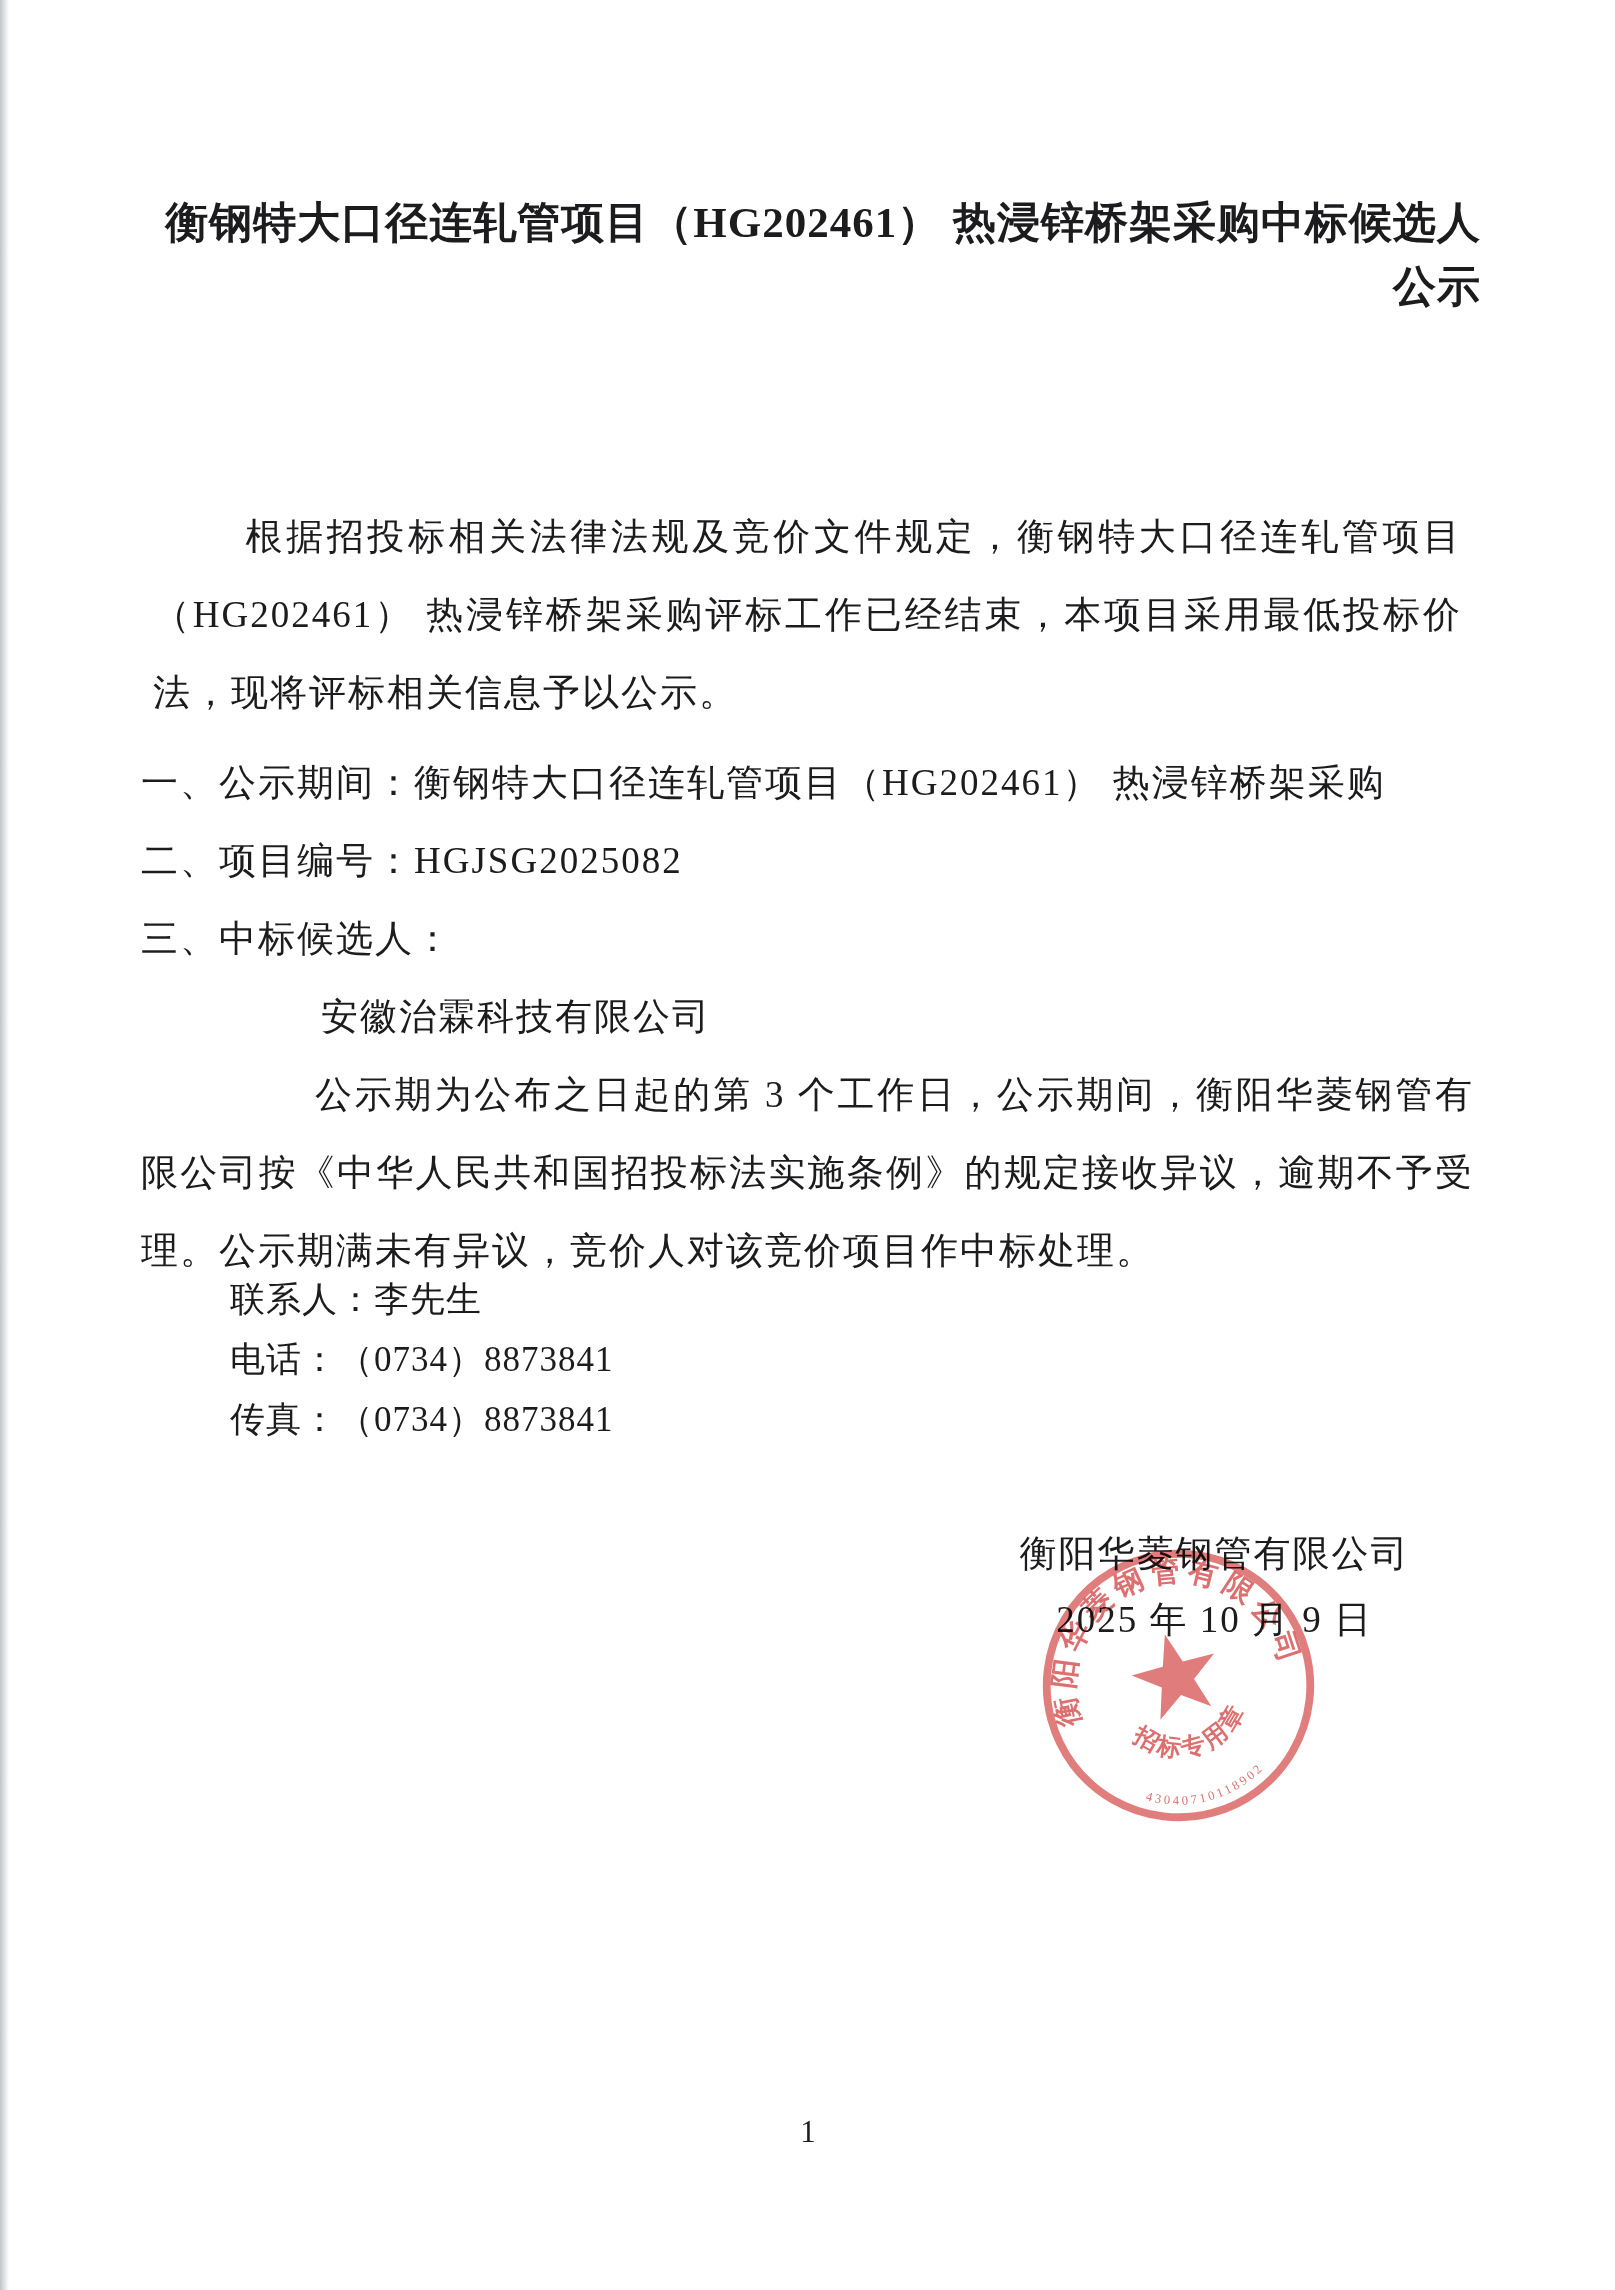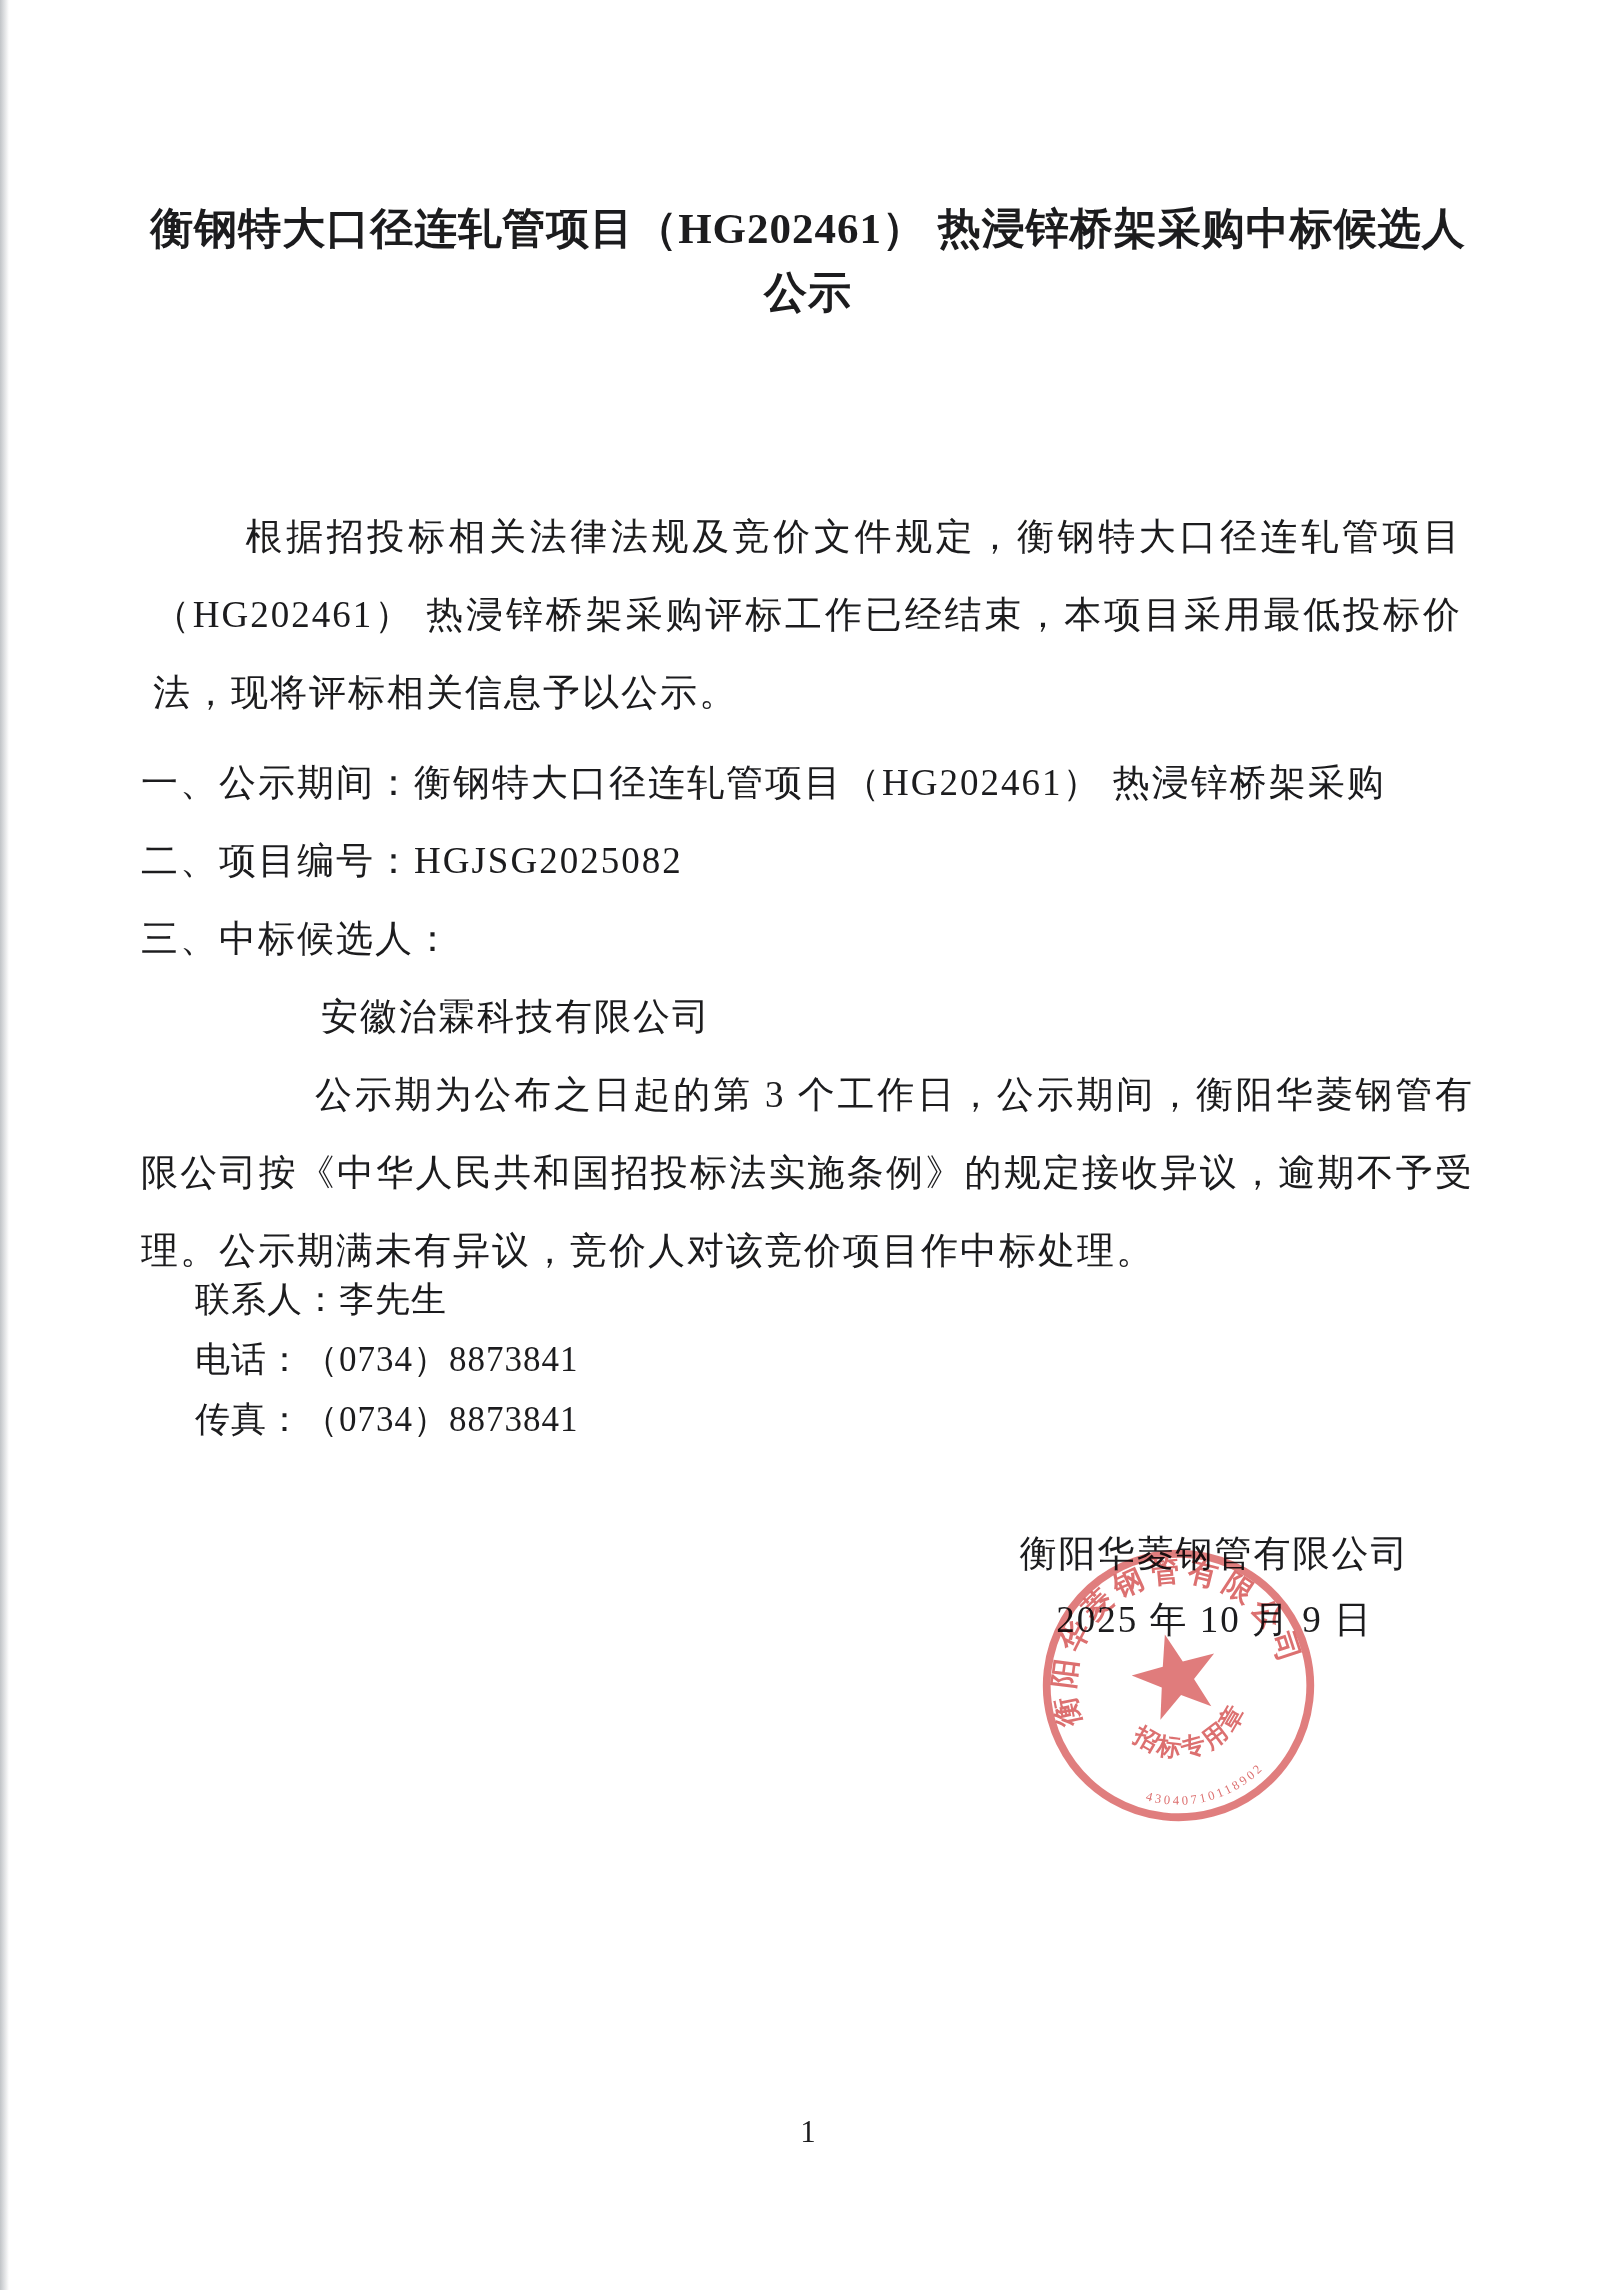--- a/index.html
+++ b/index.html
@@ -16,23 +16,23 @@
     position: absolute;
     left: 0; top: 0; bottom: 0;
     width: 8.8px;
     background: linear-gradient(to right, #a7abb0, rgba(255,255,255,0));
     opacity: .7;
   }
   .title {
     position: absolute;
     top: 191px;
     left: 0; right: 0;
-    margin: 6px auto;
+    margin: 0 auto;
     width: 1346px;
-    text-align: center;
+    text-align: right;
     font-size: 43px;
     font-weight: bold;
     line-height: 64px;
     letter-spacing: 1px;
   }
   .content {
     position: absolute;
     top: 486px;
     left: 141px;
     width: 1333px;
@@ -44,21 +44,21 @@
   .notice { margin: 0; text-align: justify; text-indent: 4.7em; }
   .candidate-line { padding-left: 180px; }
   .contact {
     position: absolute;
     top: 1270px;
     left: 195px;
     font-size: 35px;
     line-height: 60px;
     letter-spacing: 1px;
   }
-  .contact-row { display: flex; align-items: baseline; }
+  .contact-row { display: flex; align-items: baseline; margin-left: 35px; }
   .email-group { margin-left: 156px; letter-spacing: 0.5px; }
   .email-label { margin-right: 13.7px; }
   .signature {
     position: absolute;
     top: 1521px;
     left: 1005px;
     width: 419px;
     text-align: center;
     font-size: 37px;
     line-height: 66px;

